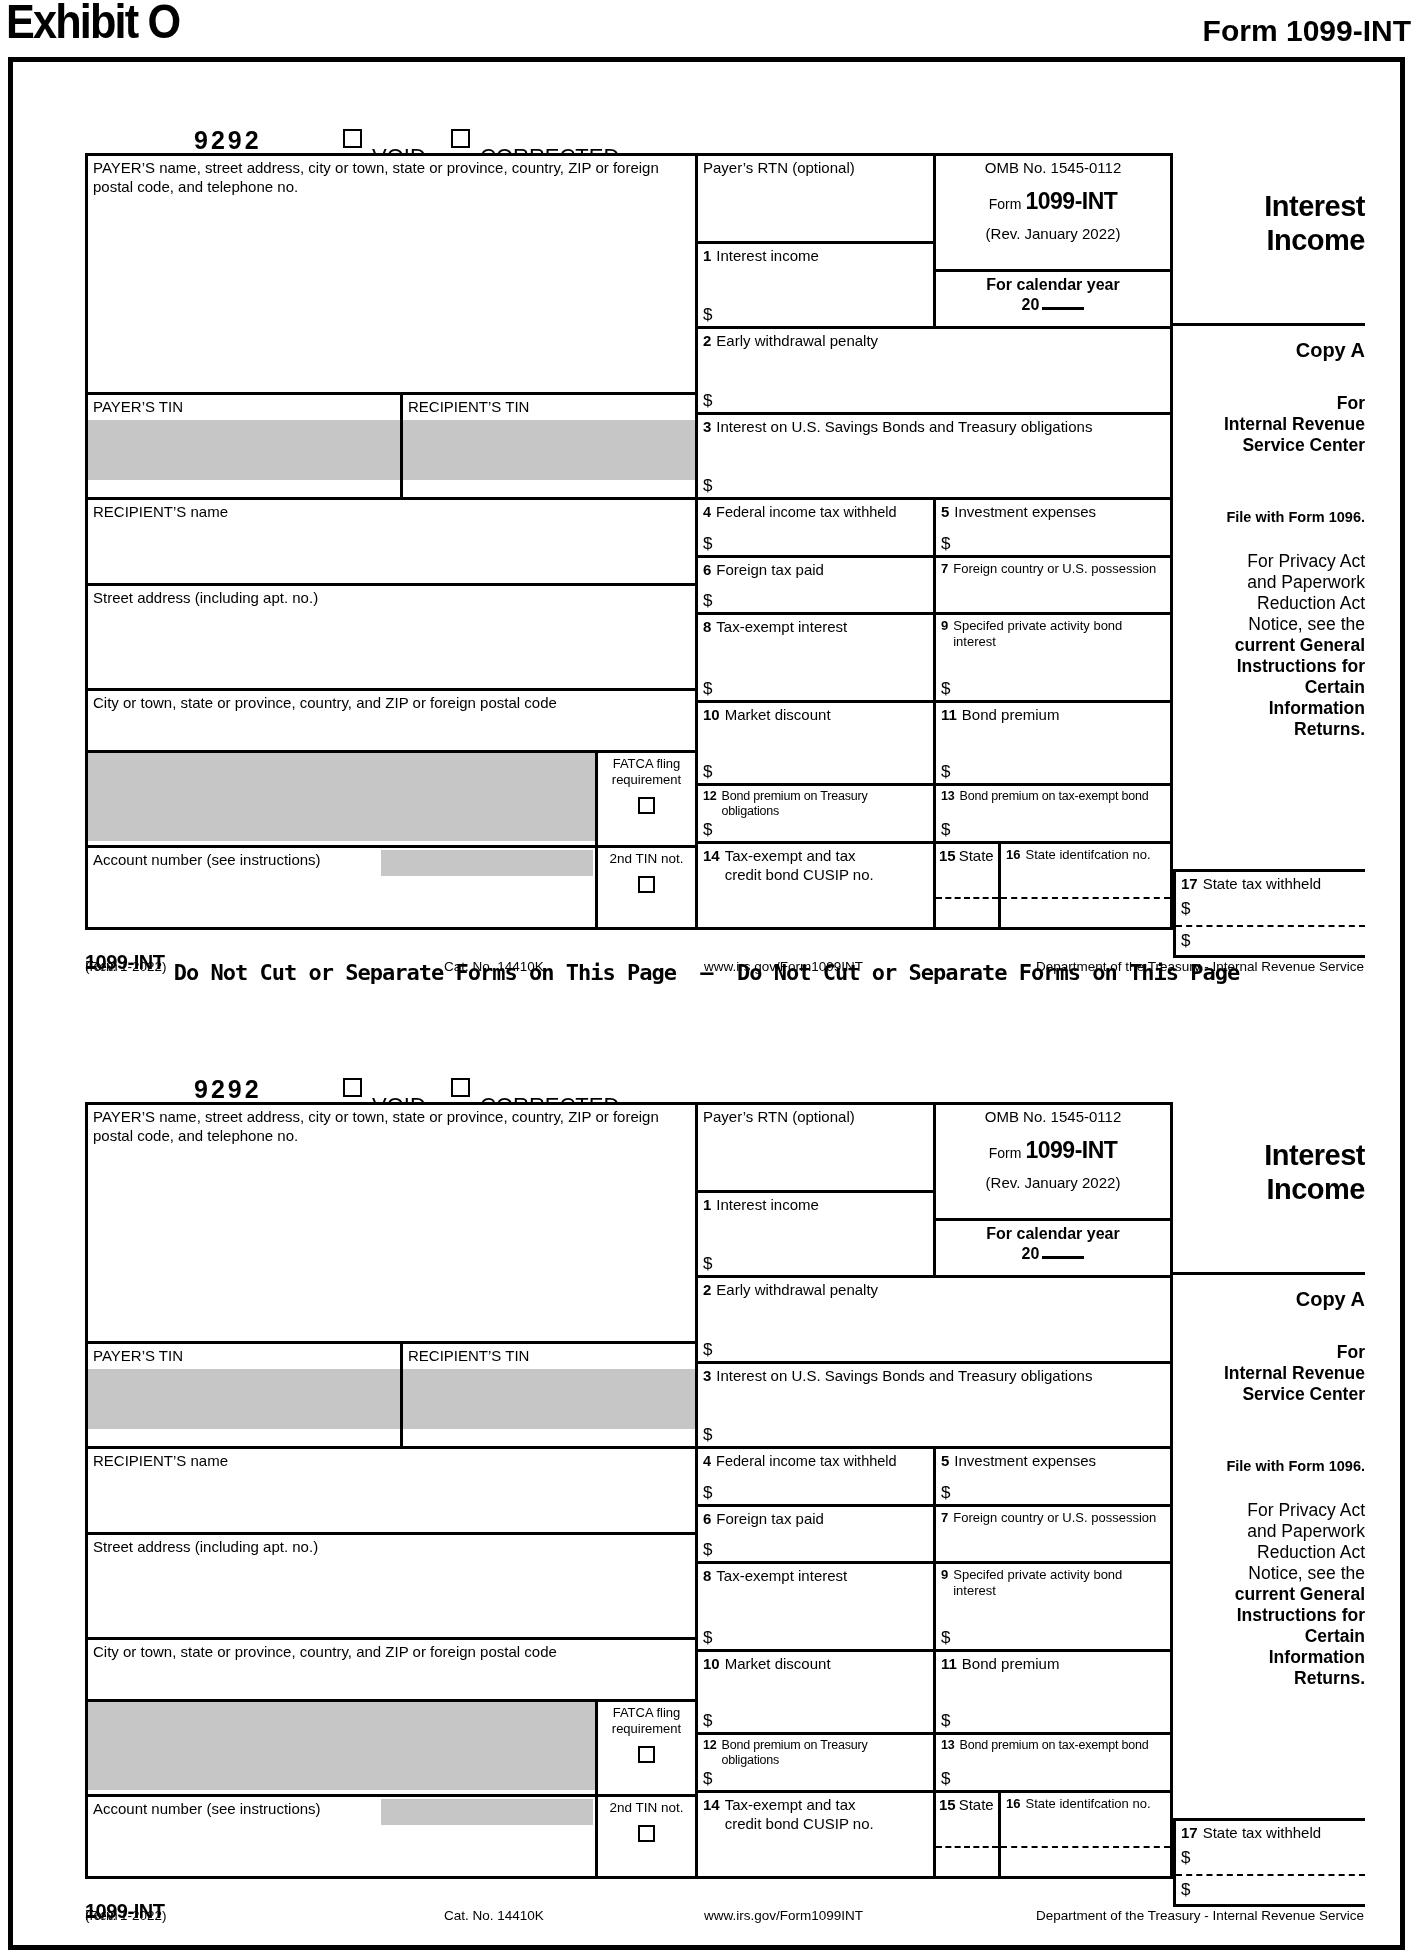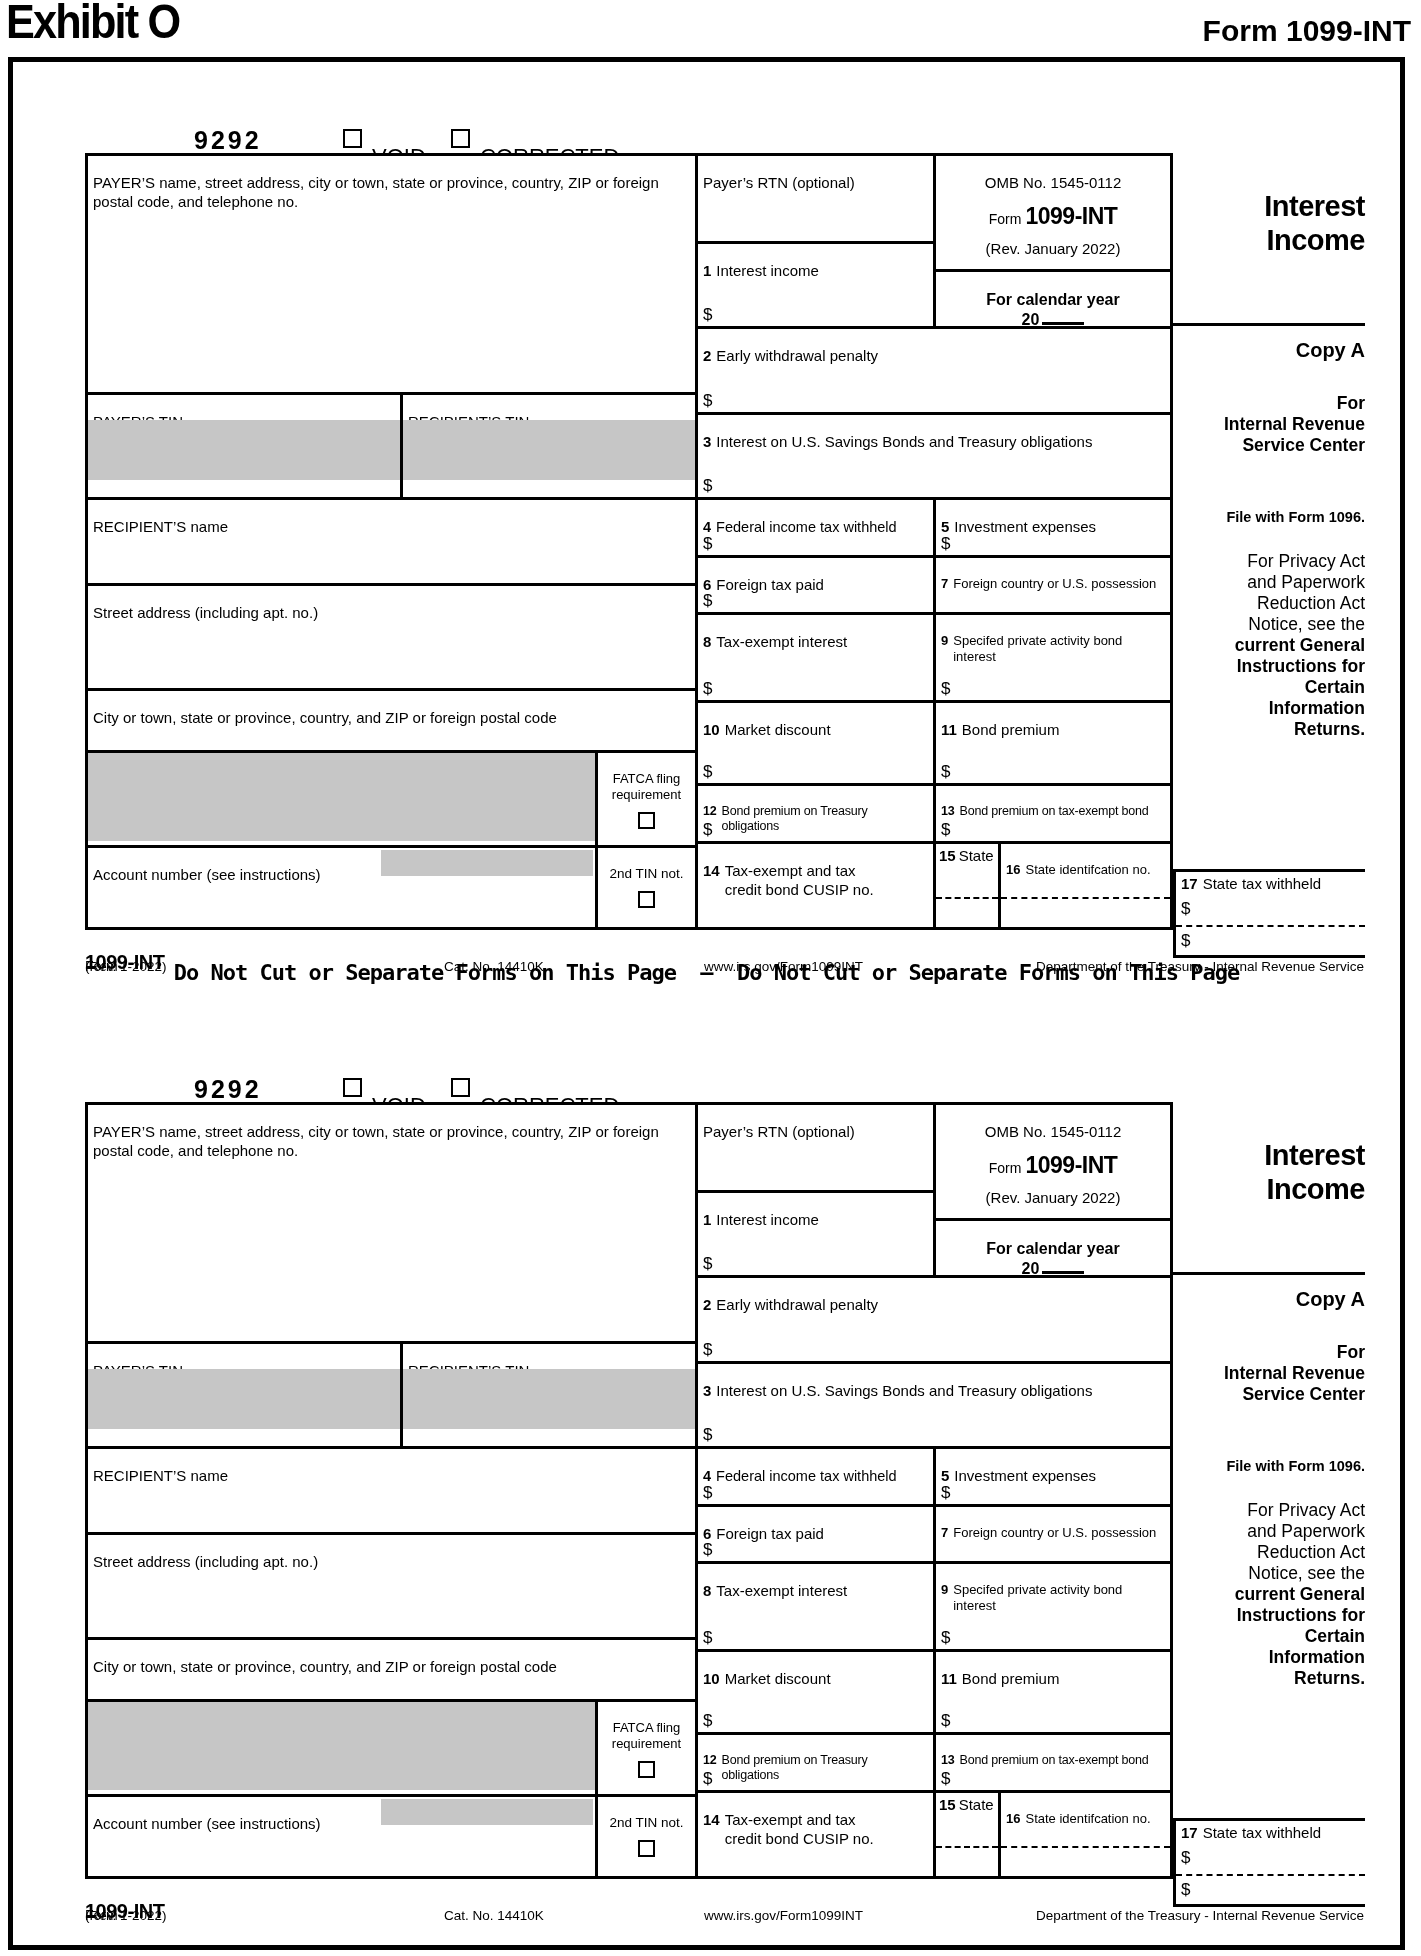--- a/index.html
+++ b/index.html
@@ -10,21 +10,21 @@
   .outer{position:absolute;left:8px;top:57px;width:1397px;height:1893px;border:5px solid #000;background:#fff}
   .form-slot{position:absolute;left:-5px;width:1410px;height:852px}
   #form-slot-1{top:63px}
   #form-slot-2{top:1012px}
   .sep{position:absolute;left:0;right:0;top:898px;text-align:center;font-family:"DejaVu Sans Mono",monospace;font-weight:bold;font-size:22px;letter-spacing:-1px;white-space:pre}
   .form-inst{position:relative;width:1405px;height:852px}
   .code9292{position:absolute;left:186px;top:1px;font-size:25px;font-weight:bold;letter-spacing:3px}
   .cb{position:absolute;width:19px;height:19px;border:2px solid #000;background:#fff}
   .cb-lbl{position:absolute;top:19px;font-size:22px}
   .tbl{position:absolute;left:77px;top:28px;width:1088px;height:777px;border:3px solid #000;background:#fff}
-  .cell{position:absolute;font-size:15px;line-height:1.25;padding:18px 5px}
+  .cell{position:absolute;font-size:15px;line-height:1.25;padding:3px 5px}
   .bt{border-top:3px solid #000}
   .bl{border-left:3px solid #000}
   .lbl{display:flex;align-items:flex-start}
   .num{font-weight:bold;margin-right:5px;flex:0 0 auto}
   .sm{font-size:13px;line-height:1.2}
   .xs{font-size:12.5px;line-height:1.2;letter-spacing:-.2px}
   .dol{position:absolute;left:5px;bottom:1px;font-size:17px}
   .gray{position:absolute;background:#c6c6c6}
   .dash{position:absolute;left:0;right:0;border-top:2px dashed #000}
   .omb-cell div{text-align:center}

